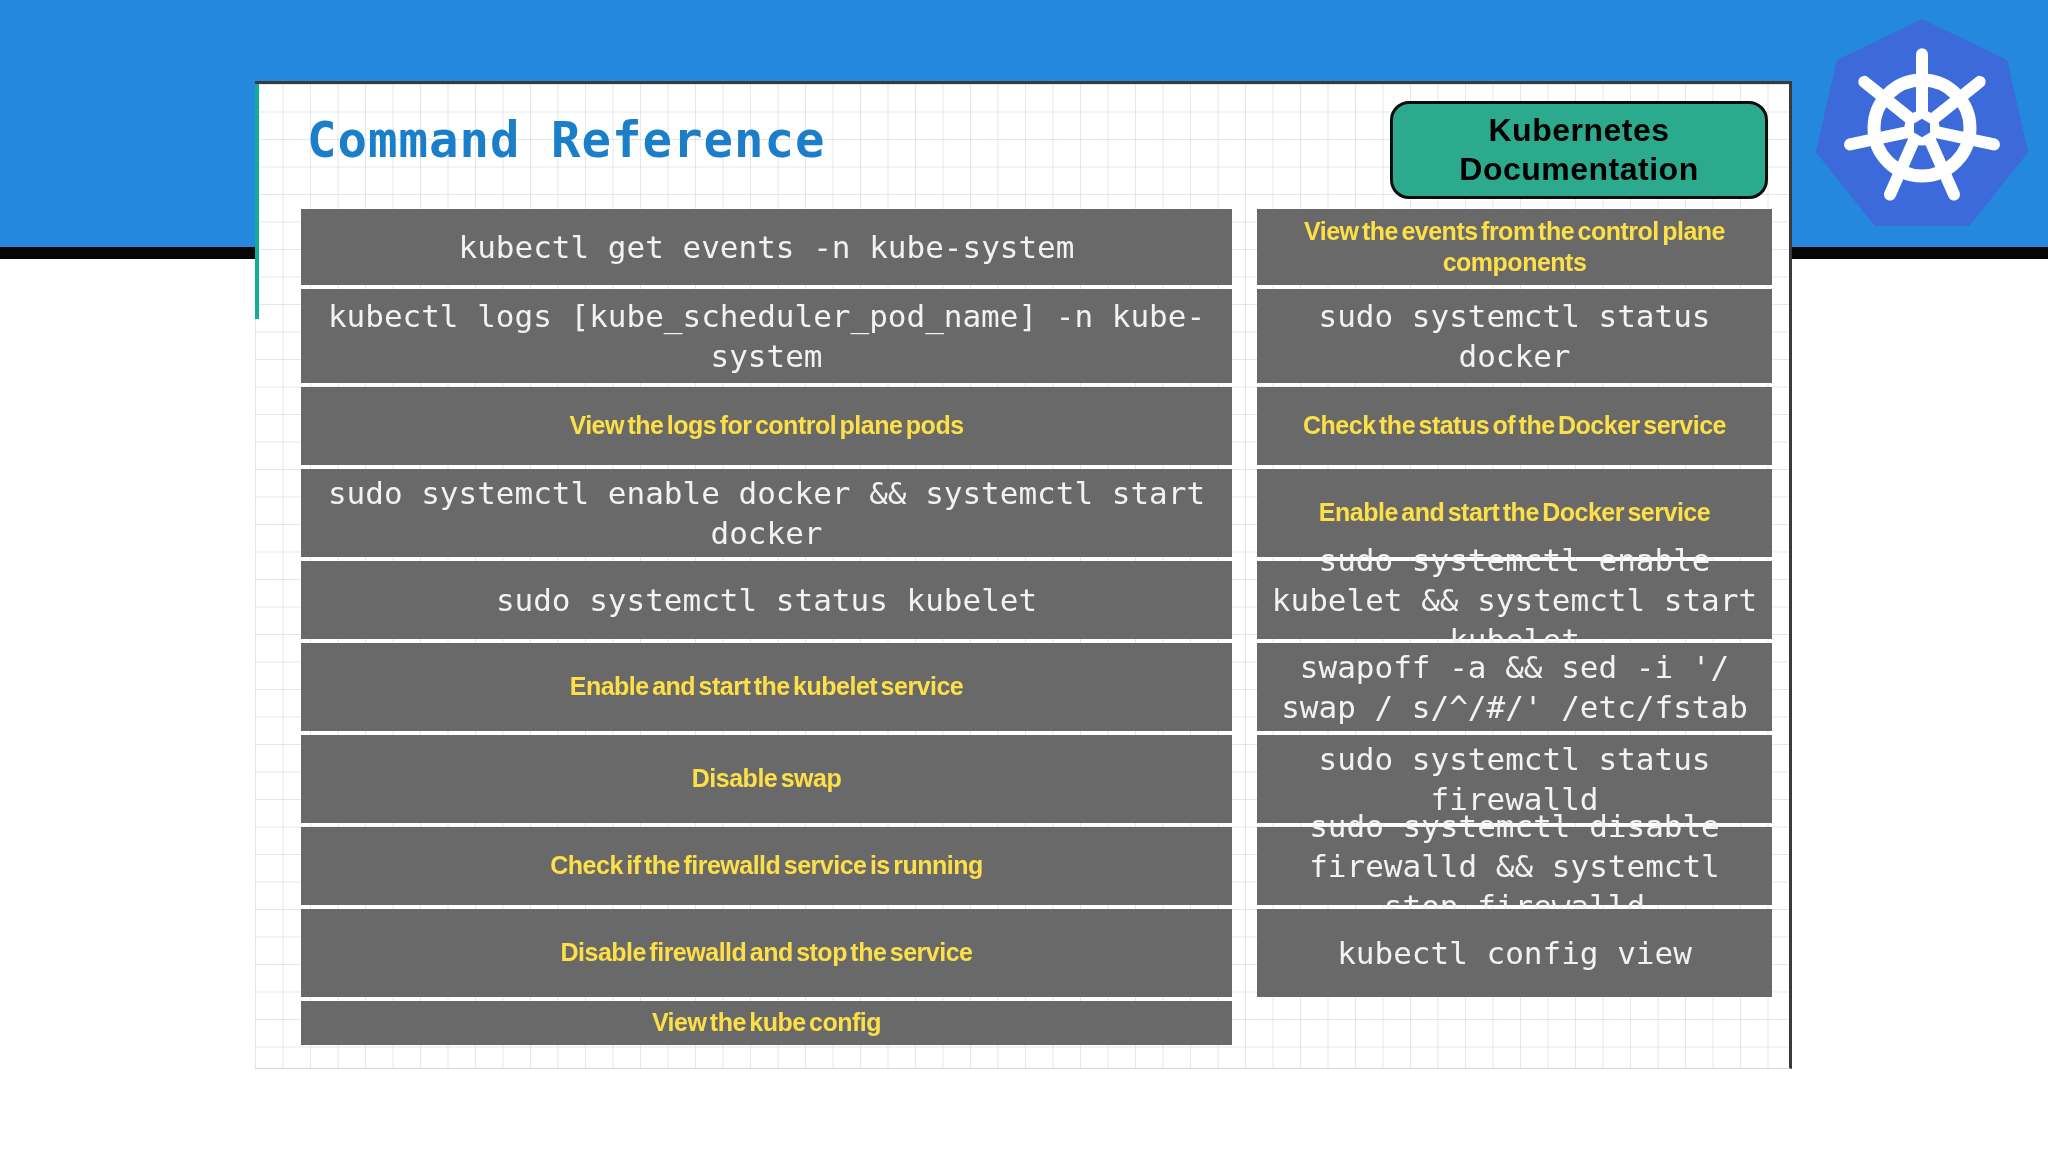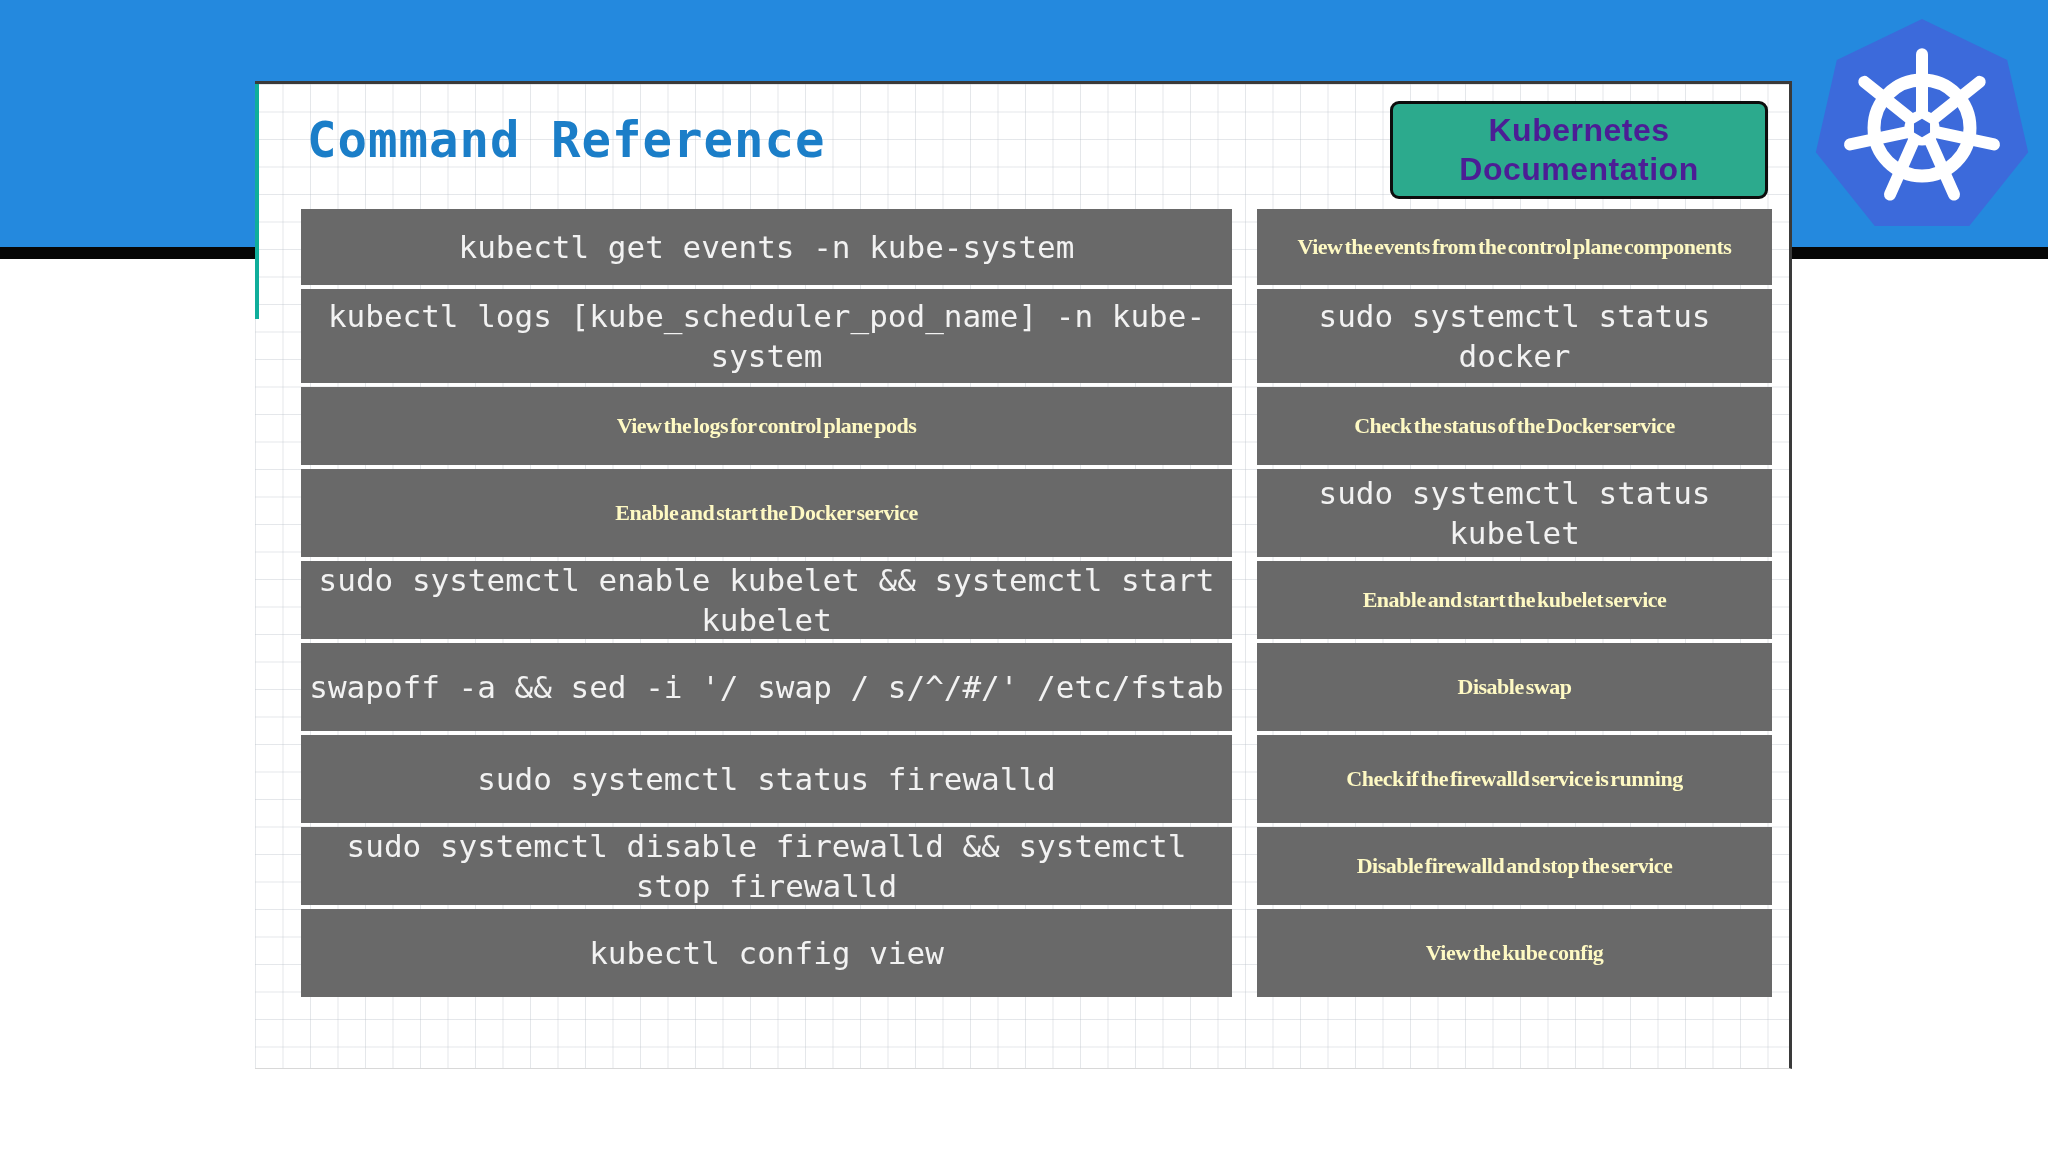--- a/index.html
+++ b/index.html
@@ -24,44 +24,44 @@
     border-bottom:1px solid #d8d8d8;
   }
   .teal-accent{position:absolute;left:0;top:0;width:4px;height:235px;background:#0fae9b;}
   .page-title{
     position:absolute;left:52px;top:28px;
     font-family:"DejaVu Sans Mono",monospace;
     font-size:49px;font-weight:600;color:#1b7ec8;letter-spacing:1px;white-space:nowrap;
   }
   .docs-button{
     position:absolute;left:1135px;top:17px;width:378px;height:98px;box-sizing:border-box;
-    background:#2caa8d;border:3px solid #0d0d0d;border-radius:9px;
+    background:#2caa8d;border:3px solid #0d0d0d;border-radius:19px;
     display:flex;flex-direction:column;align-items:center;justify-content:center;
-    color:#4c1d95;font-size:32px;font-weight:700;line-height:1.22;letter-spacing:.5px;
+    color:#000000;font-size:32px;font-weight:700;line-height:1.22;letter-spacing:.5px;
     cursor:pointer;
   }
   
   .cmd-table{
     position:absolute;left:33px;top:125px;width:1484px;
     display:grid;
     grid-template-columns:944px 528px;
     grid-template-rows:76px 94px 78px 88px 78px 88px 88px 78px 88px 44px;
     column-gap:12px;row-gap:4px;
   }
   .cell{
     background:#696969;display:flex;align-items:center;justify-content:center;
     text-align:center;box-sizing:border-box;padding:2px 6px;margin-left:13px;
   }
   .cell.cmd{
     font-family:"DejaVu Sans Mono",monospace;
     font-size:31px;color:#f2f2f2;line-height:1.3;
   }
   .cell.desc{
-    font-family:Liberation Serif, serif;
-    font-size:22px;font-weight:700;color:#fef9c3;line-height:1.25;
+    font-family:Liberation Sans, sans-serif;
+    font-size:25px;font-weight:700;color:#fde047;line-height:1.25;
     letter-spacing:-.5px;word-spacing:-3px;
   }
 </style>
 </head>
 <body>
 
 <div class="top-band"></div>
 <div class="black-line"></div>
 
 <div class="logo-wrap">
@@ -94,20 +94,21 @@
     <span>Documentation</span>
   </div>
 
   <div class="cmd-table" id="cmd-table">
       <div class="cell cmd">kubectl get events -n kube-system</div>
       <div class="cell desc">View the events from the control plane components</div>
       <div class="cell cmd">kubectl logs [kube_scheduler_pod_name] -n kube-system</div>
       <div class="cell cmd">sudo systemctl status docker</div>
       <div class="cell desc">View the logs for control plane pods</div>
       <div class="cell desc">Check the status of the Docker service</div>
+      <div class="cell cmd">sudo systemctl enable docker &amp;&amp; systemctl start docker</div>
       <div class="cell desc">Enable and start the Docker service</div>
       <div class="cell cmd">sudo systemctl status kubelet</div>
       <div class="cell cmd">sudo systemctl enable kubelet &amp;&amp; systemctl start kubelet</div>
       <div class="cell desc">Enable and start the kubelet service</div>
       <div class="cell cmd">swapoff -a &amp;&amp; sed -i '/ swap / s/^/#/' /etc/fstab</div>
       <div class="cell desc">Disable swap</div>
       <div class="cell cmd">sudo systemctl status firewalld</div>
       <div class="cell desc">Check if the firewalld service is running</div>
       <div class="cell cmd">sudo systemctl disable firewalld &amp;&amp; systemctl stop firewalld</div>
       <div class="cell desc">Disable firewalld and stop the service</div>

